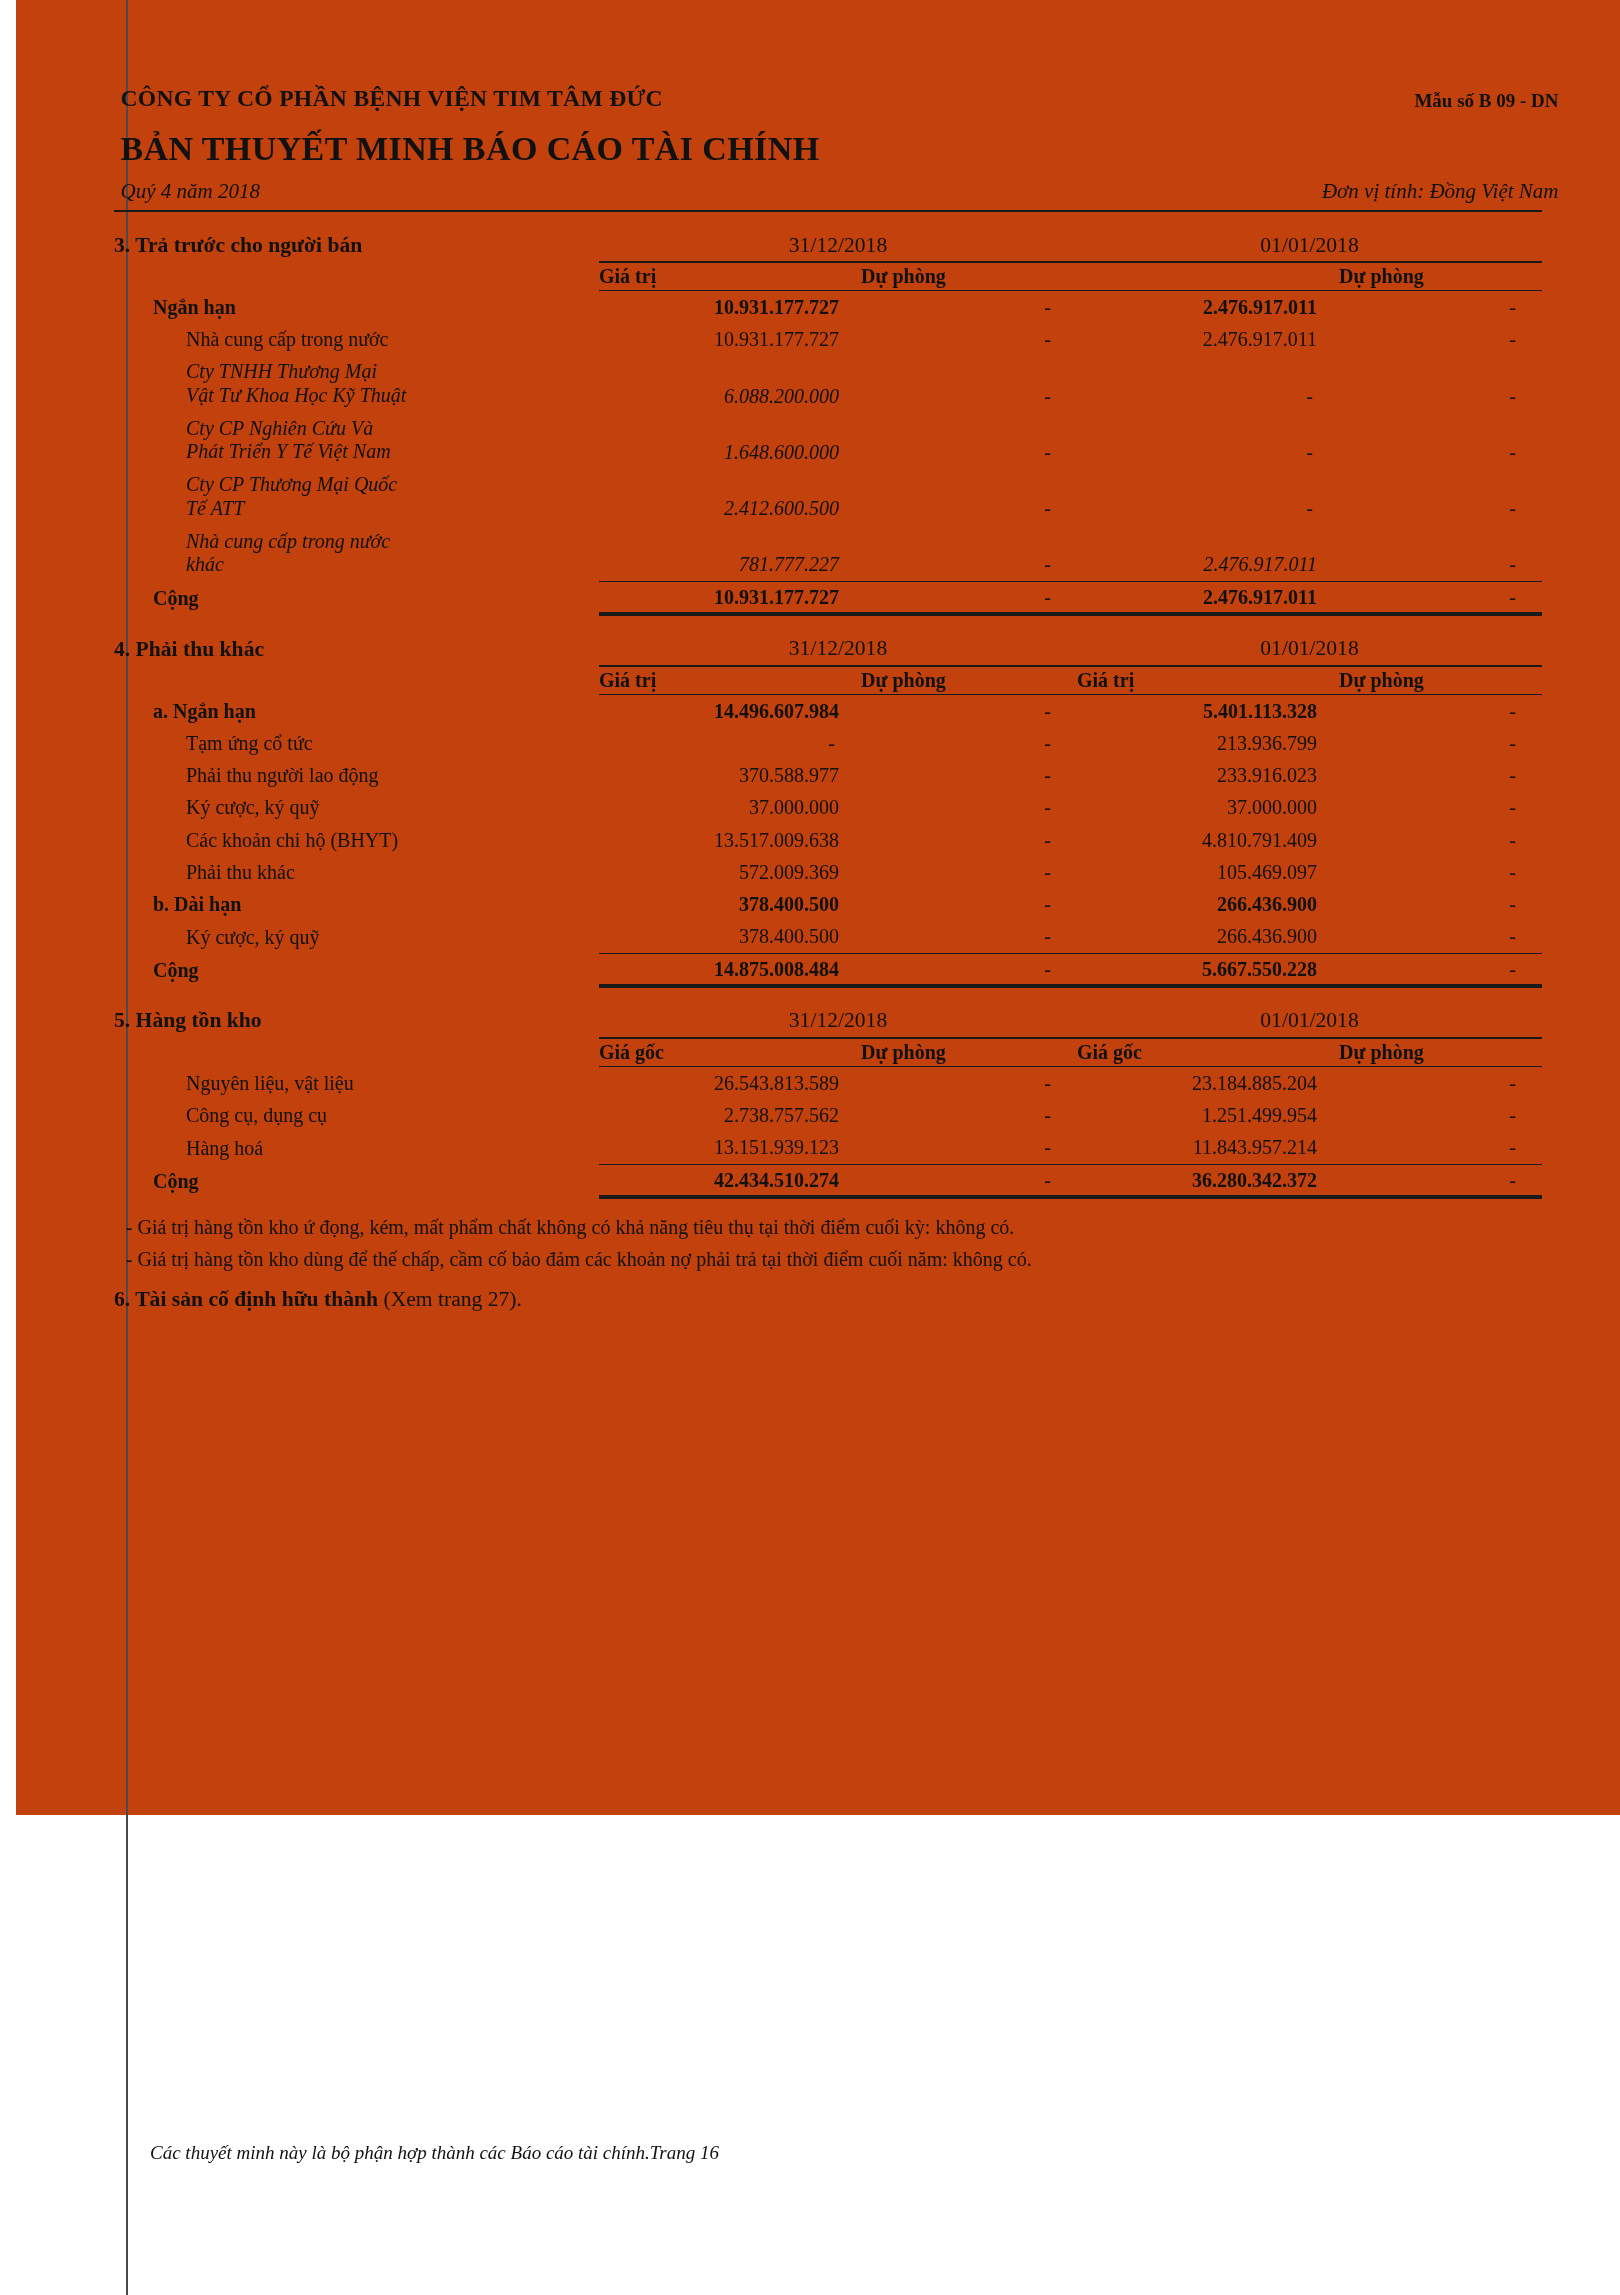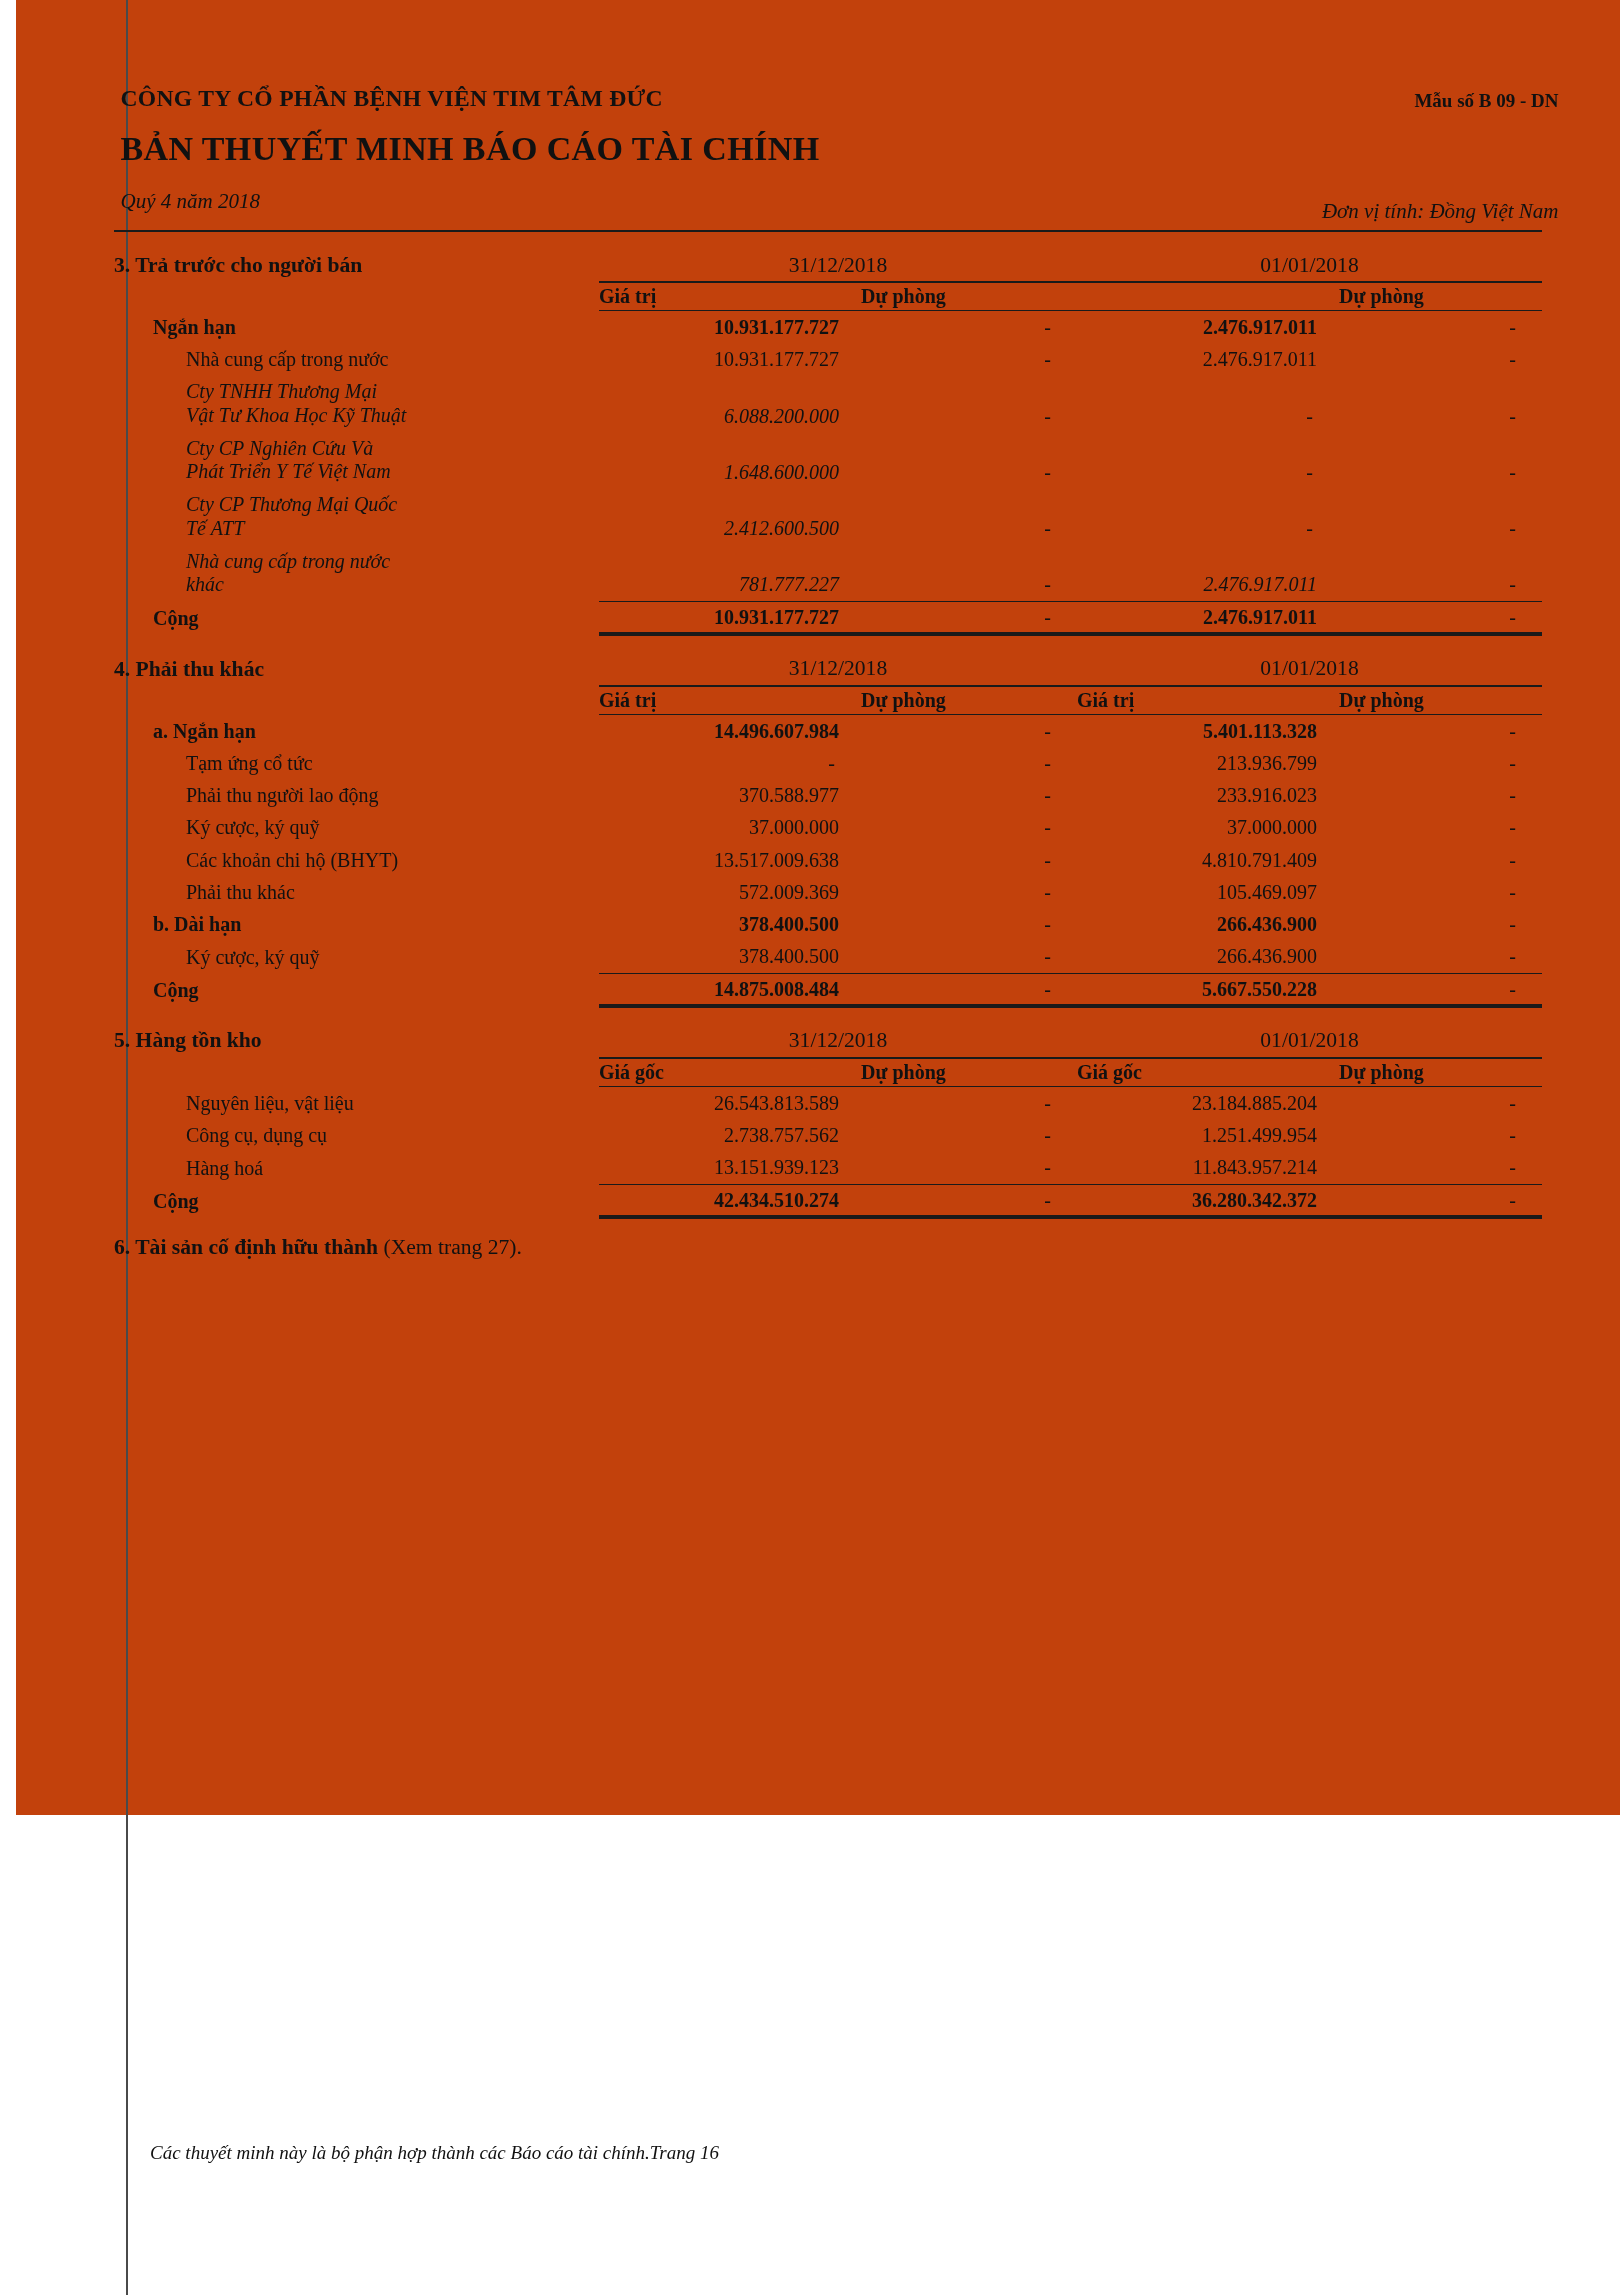--- a/index.html
+++ b/index.html
@@ -67,21 +67,20 @@
     padding: 0 29.5px 0 6.5px;
     margin-top: 10.5px;
   }
   .period {
     font-style: italic;
     font-size: 21px;
   }
   .currency {
     font-style: italic;
     font-size: 21px;
-    margin-top: 20px;
   }
   .hdr-rule {
     margin-top: 6.5px;
     margin-left: 0px;
     width: 1428px;
     height: 2px;
     background: #1a1a1a;
   }
   
   table {
@@ -399,20 +398,24 @@
         <tr>
           <td class="lbl-1 bold">Cộng</td>
           <td class="num bold dbl-bot">42.434.510.274</td>
           <td class="dash dbl-bot">-</td>
           <td class="num bold dbl-bot">36.280.342.372</td>
           <td class="dash dbl-bot">-</td>
         </tr>
       </tbody>
     </table>
 
+    <div class="notes">
+      <div class="note">- Giá trị hàng tồn kho ứ đọng, kém, mất phẩm chất không có khả năng tiêu thụ tại thời điểm cuối kỳ: không có.</div>
+      <div class="note">- Giá trị hàng tồn kho dùng để thế chấp, cầm cố bảo đảm các khoản nợ phải trả tại thời điểm cuối năm: không có.</div>
+    </div>
 
     <div class="item6">
       <b><span>6.</span>
       <span>Tài sản cố định hữu thành</span></b>
       <span>(Xem trang 27).</span>
     </div>
 
   </div>
 
   <div class="footer">

